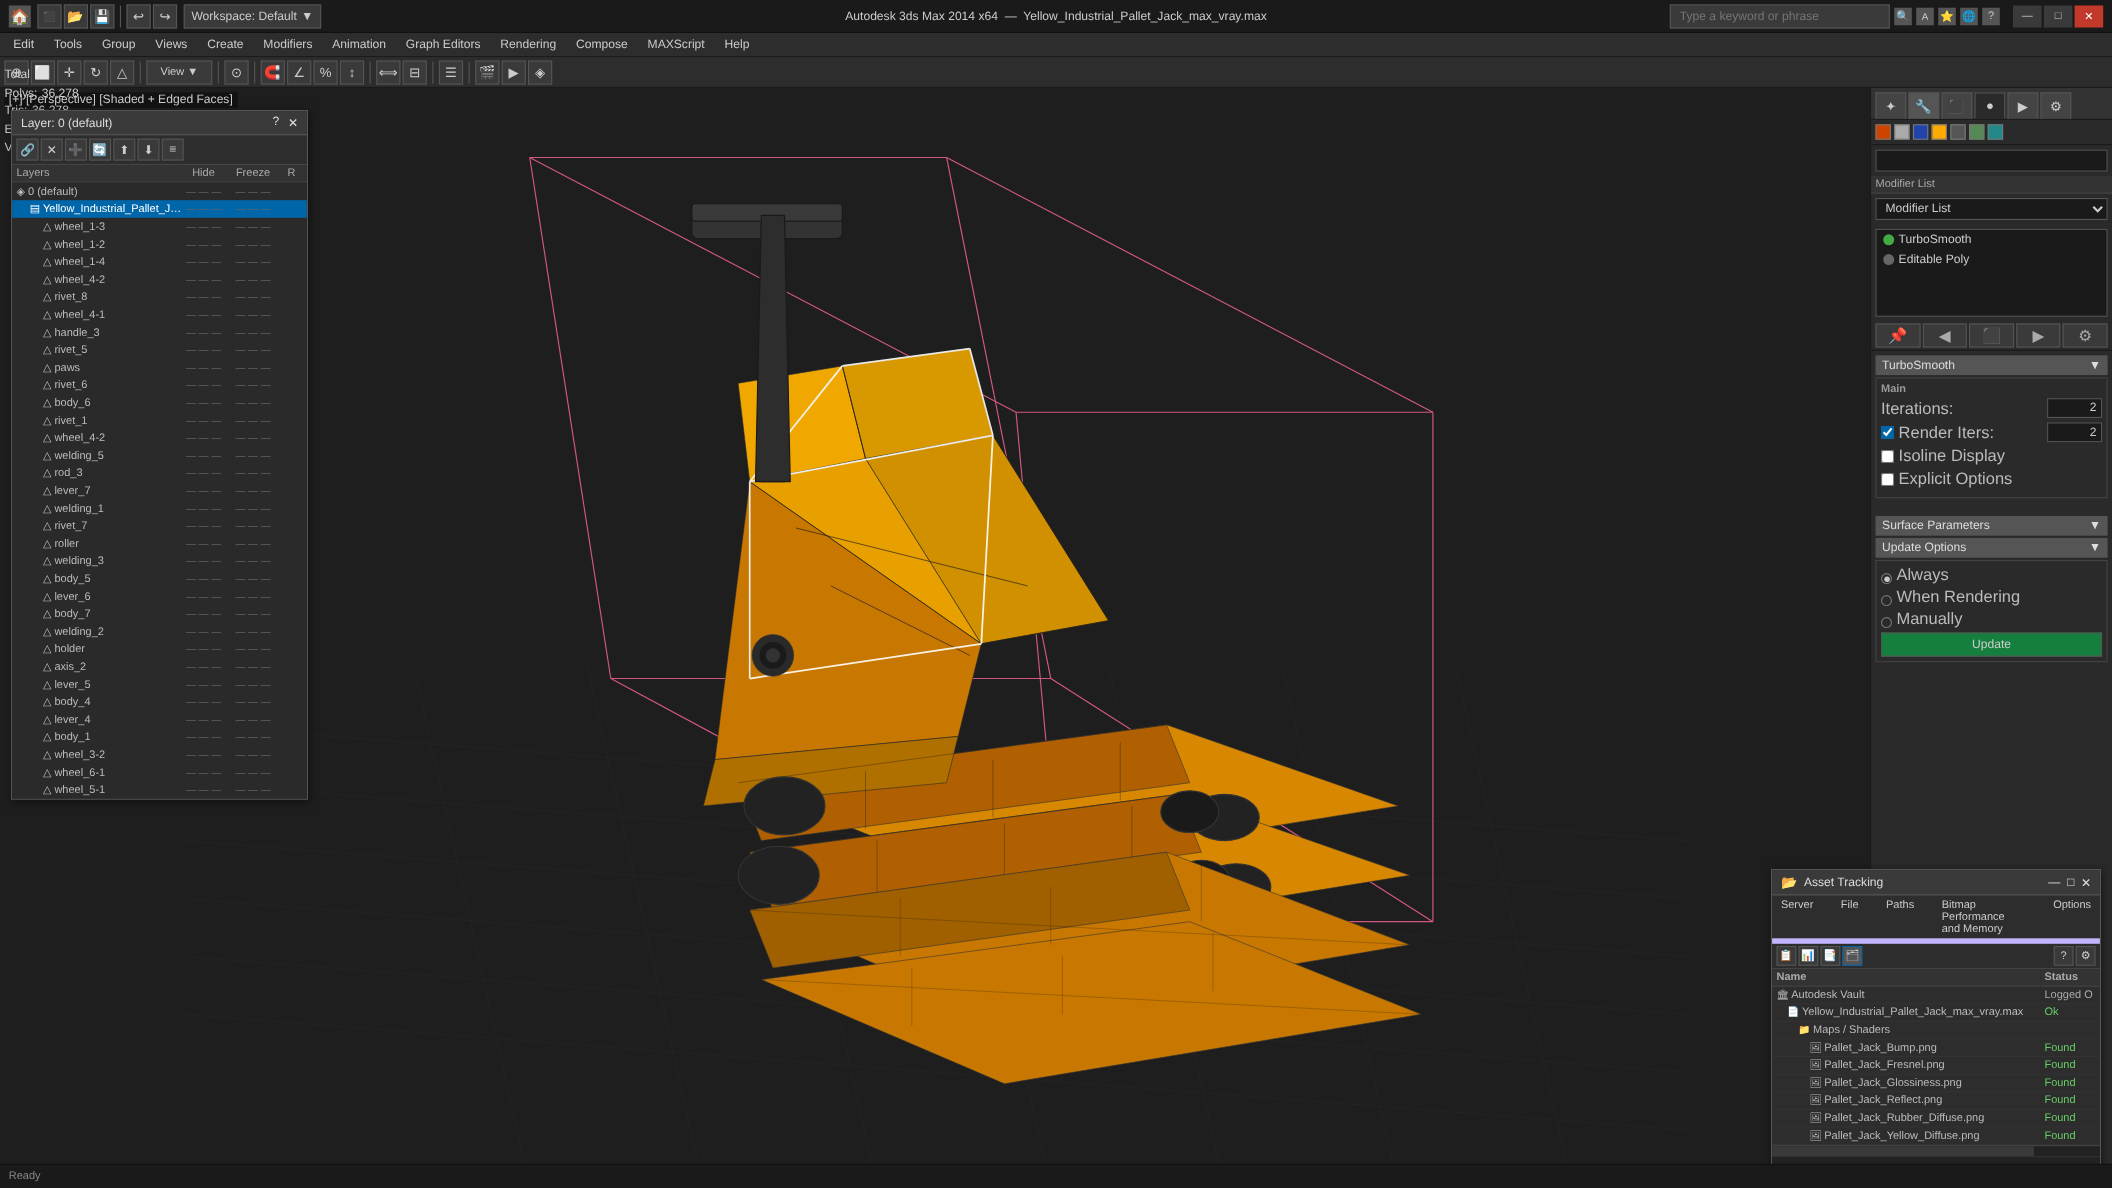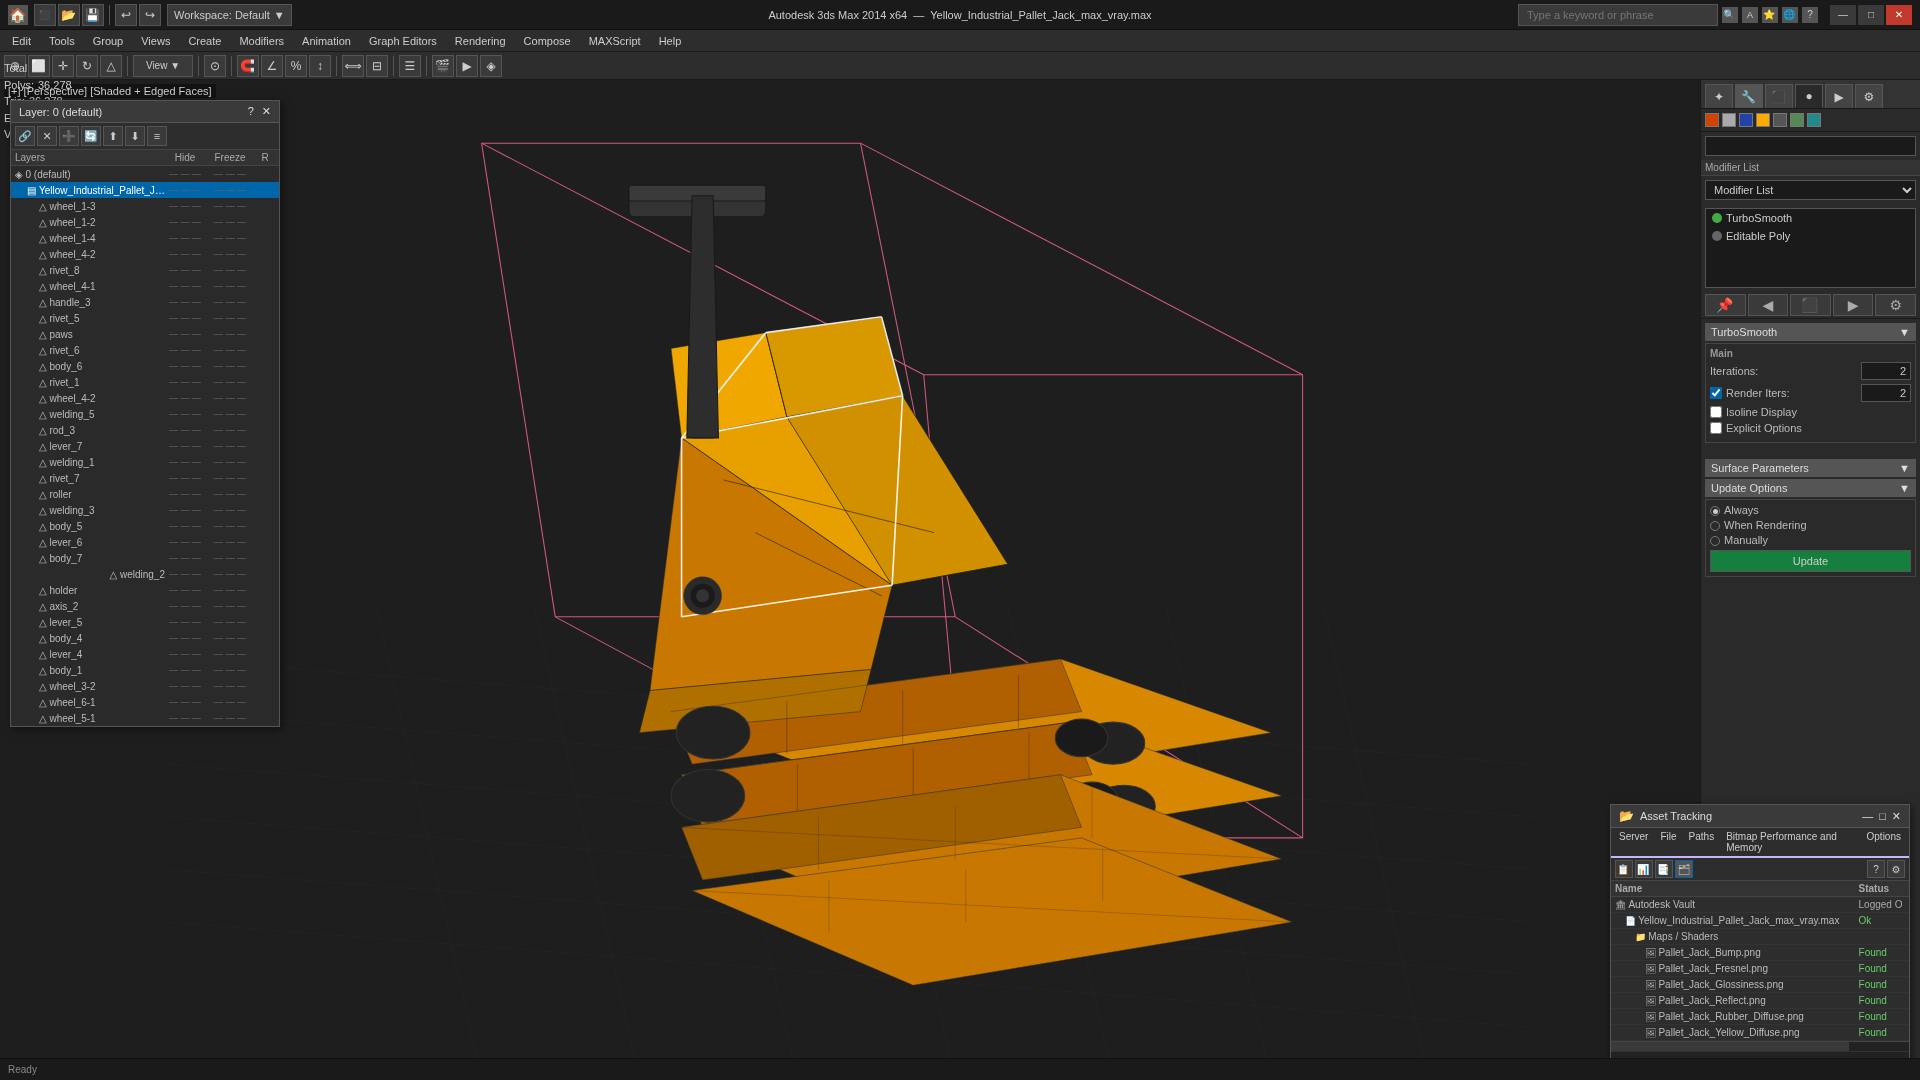--- a/index.html
+++ b/index.html
@@ -384,21 +384,21 @@
       margin-bottom: 4px;
       border: 1px solid #444;
     }
     .param-row {
       display: flex;
       align-items: center;
       margin-bottom: 4px;
       gap: 4px;
     }
     .param-label {
-      font-size: 11px;
+      font-size: 15px;
       color: #bbb;
       flex: 1;
     }
     .param-input {
       width: 50px;
       background: #1a1a1a;
       border: 1px solid #555;
       color: #ccc;
       padding: 1px 4px;
       font-size: 11px;
@@ -469,22 +469,22 @@
       padding: 4px 8px;
       display: flex;
       align-items: center;
       justify-content: space-between;
       border-bottom: 1px solid #555;
     }
     #asset-title span { color: #ddd; font-size: 11px; }
     #asset-menubar {
       display: flex;
       padding: 2px 4px;
-      gap: 4px;
-      border-bottom: 2px solid #c4b5fd;
+      gap: 17px;
+      border-bottom: 5px solid #c4b5fd;
       font-size: 10px;
     }
     .asset-menu { padding: 1px 4px; cursor: pointer; color: #ccc; }
     #asset-toolbar {
       display: flex;
       padding: 2px 4px;
       gap: 2px;
       border-bottom: 1px solid #444;
     }
     .asset-tb-btn {
@@ -1092,21 +1092,21 @@
         <span class="layer-col-freeze-cell">— — —</span>
         <span class="layer-col-r-cell"></span>
       </div>
       <div class="layer-item">
         <span class="layer-item-name" style="padding-left: 24px;">△ body_7</span>
         <span class="layer-col-hide-cell">— — —</span>
         <span class="layer-col-freeze-cell">— — —</span>
         <span class="layer-col-r-cell"></span>
       </div>
       <div class="layer-item">
-        <span class="layer-item-name" style="padding-left: 24px; text-align: right;">△ welding_2</span>
+        <span class="layer-item-name" style="padding-left: 24px;">△ welding_2</span>
         <span class="layer-col-hide-cell">— — —</span>
         <span class="layer-col-freeze-cell">— — —</span>
         <span class="layer-col-r-cell"></span>
       </div>
       <div class="layer-item">
         <span class="layer-item-name" style="padding-left: 24px;">△ holder</span>
         <span class="layer-col-hide-cell">— — —</span>
         <span class="layer-col-freeze-cell">— — —</span>
         <span class="layer-col-r-cell"></span>
       </div>

